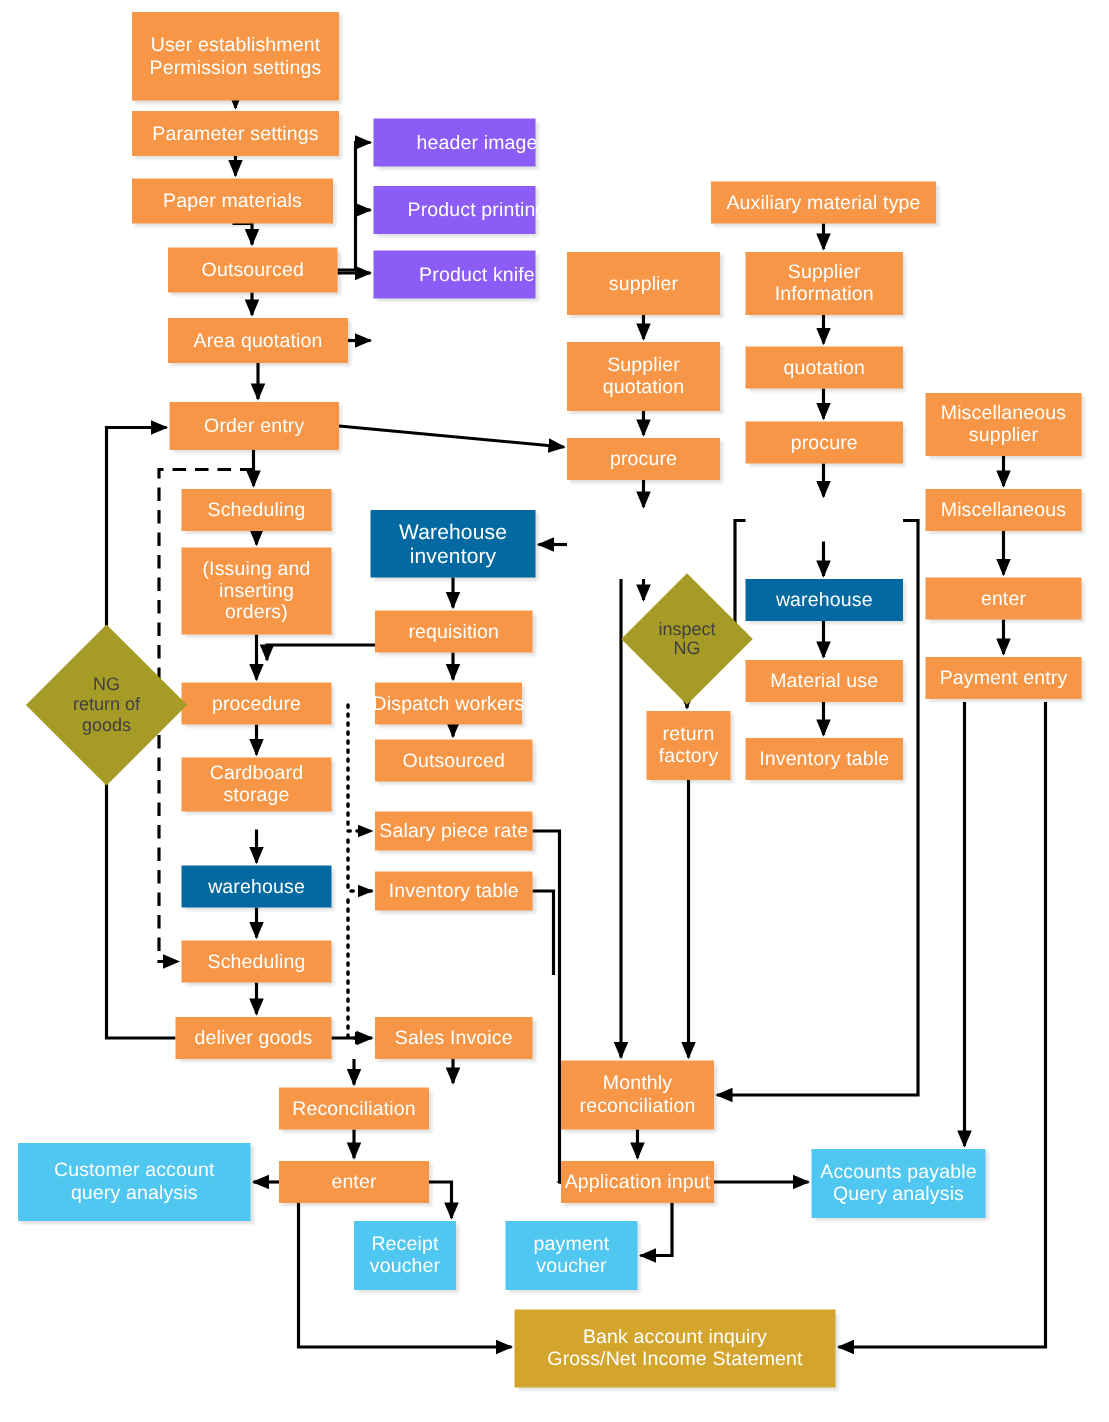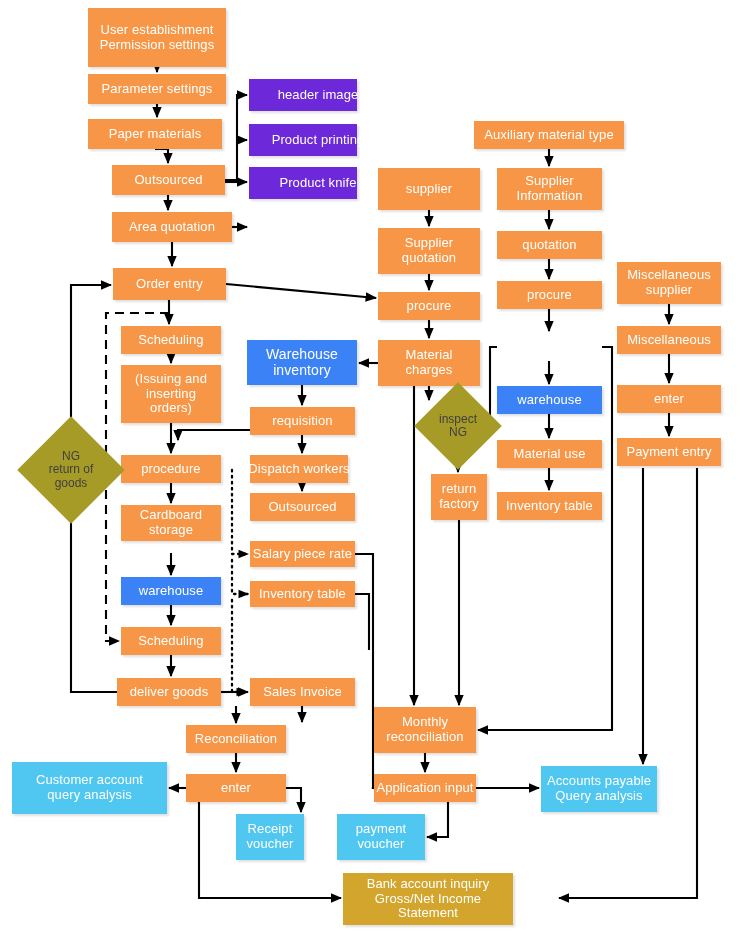--- a/index.html
+++ b/index.html
@@ -5,22 +5,22 @@
   html,body{margin:0;padding:0;background:#ffffff;}
   body{width:739px;height:948px;font-family:"Liberation Sans",sans-serif;}
   #stage{position:relative;width:739px;height:948px;overflow:hidden;background:#fff;}
   svg#wires{position:absolute;left:0;top:0;width:739px;height:948px;pointer-events:none;}
   .node{position:absolute;box-sizing:border-box;display:flex;align-items:center;
         justify-content:center;text-align:center;color:#ffffff;line-height:1.12;
         font-size:13px;letter-spacing:.1px;white-space:nowrap;
         box-shadow:2px 2px 2px rgba(0,0,0,.12);}
   .node.wrap{white-space:normal;}
   .orange{background:#F79646;}
-  .purple{background:#6d28d9;padding-left:30px;}
-  .blue{background:#3b82f6;}
+  .purple{background:#8b5cf6;padding-left:30px;}
+  .blue{background:#0369a1;}
   .cyan{background:#4FC7F0;}
   .gold{background:#D4A52C;}
   .diamond{position:absolute;display:flex;align-items:center;justify-content:center;
            text-align:center;color:#404040;font-size:12px;line-height:1.12;}
   .diamond .dshape{position:absolute;left:0;top:0;width:100%;height:100%;
                    background:#A79B27;transform:rotate(45deg);}
   .diamond .dtext{position:relative;z-index:2;}
 </style>
 </head>
 <body>
@@ -258,23 +258,20 @@
     </div>
 
   <div class="node orange wrap" style="left:378px;top:228px;width:102px;height:46px;">
     <span>Supplier<br>quotation</span>
     </div>
 
   <div class="node orange" style="left:378px;top:292px;width:102px;height:28px;">
     <span>procure</span>
     </div>
 
-  <div class="node orange wrap" style="left:378px;top:340px;width:102px;height:46px;">
-    <span>Material<br>charges</span>
-    </div>
 
   <div class="diamond" style="left:427px;top:395px;width:62px;height:62px;z-index:5;">
     <span class="dshape"></span>
     <span class="dtext">inspect<br>NG</span>
     </div>
 
   <div class="node orange wrap" style="left:431px;top:474px;width:56px;height:46px;z-index:4;">
     <span>return<br>factory</span>
     </div>
 
@@ -328,17 +325,17 @@
     </div>
 
   <div class="node orange" style="left:374px;top:774px;width:102px;height:28px;">
     <span>Application input</span>
     </div>
 
   <div class="node cyan wrap" style="left:541px;top:766px;width:116px;height:46px;">
     <span>Accounts payable<br>Query analysis</span>
     </div>
 
-  <div class="node gold wrap" style="left:343px;top:873px;width:170px;height:52px;">
+  <div class="node gold wrap" style="left:343px;top:873px;width:214px;height:52px;">
     <span>Bank account inquiry<br>Gross/Net Income Statement</span>
     </div>
 
 </div>
 
 </body></html>

